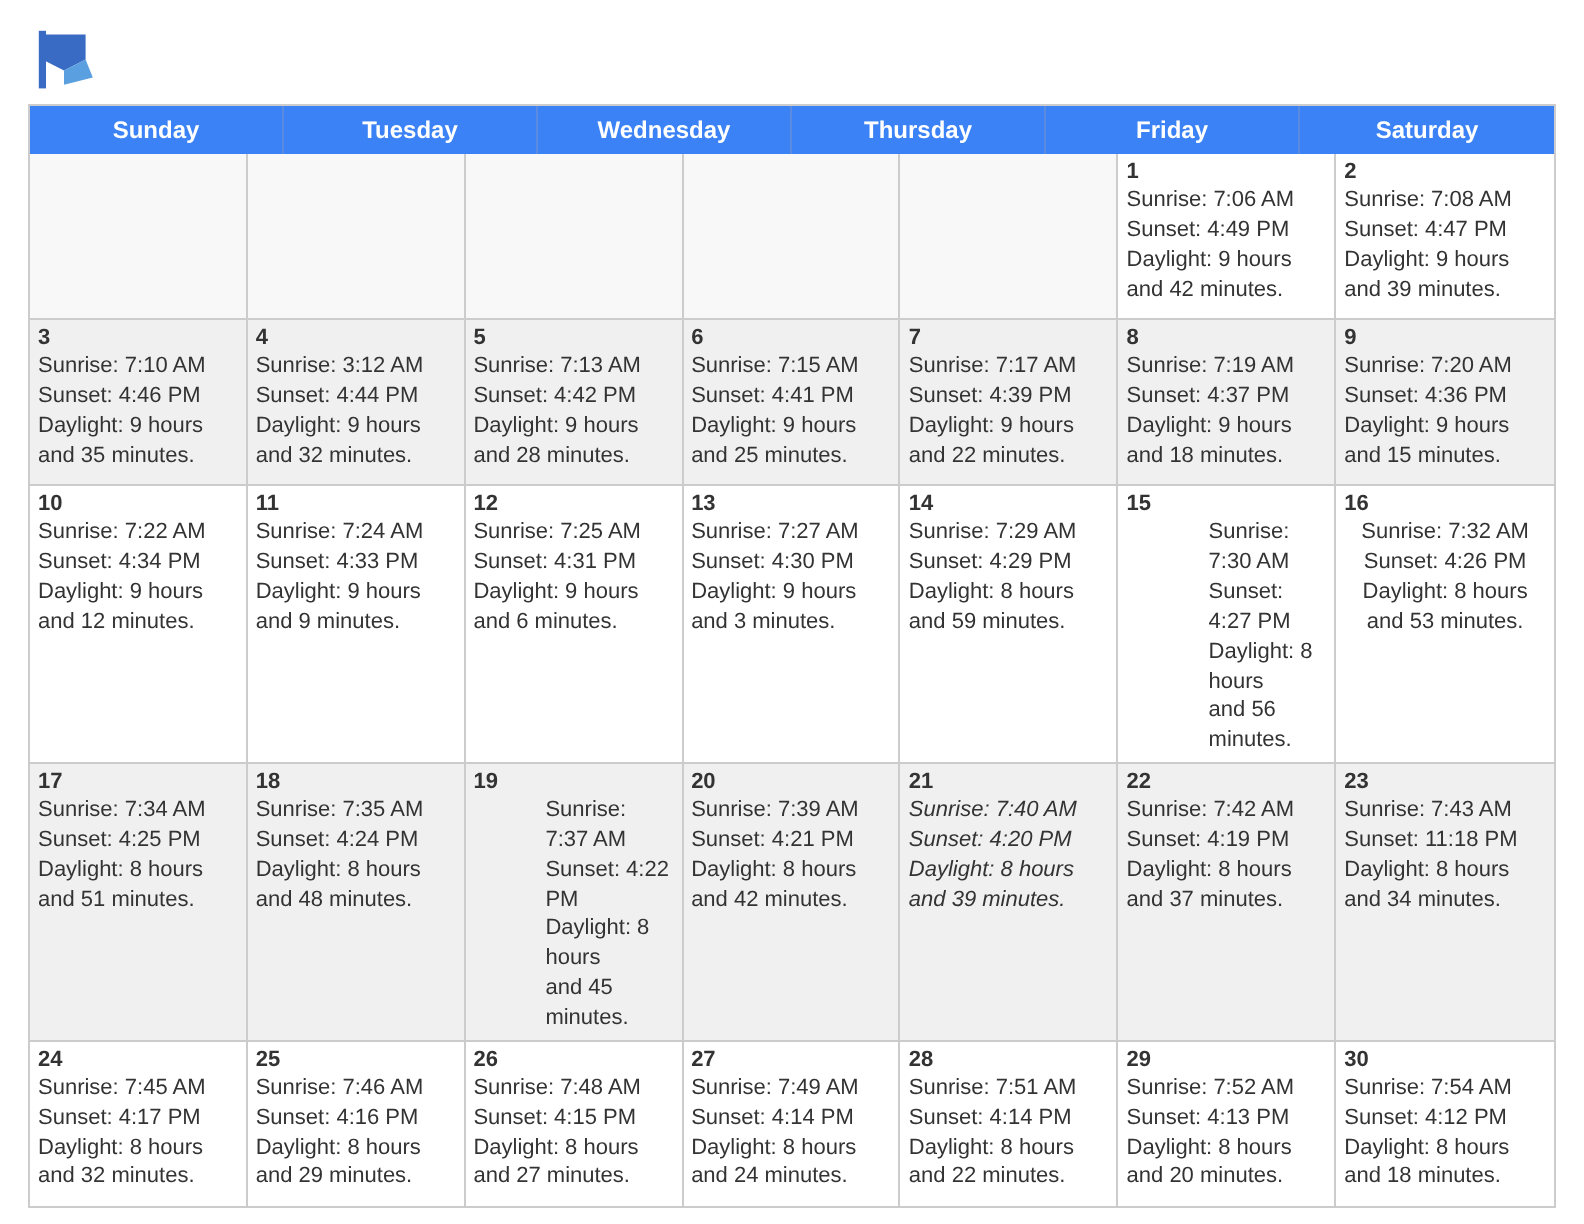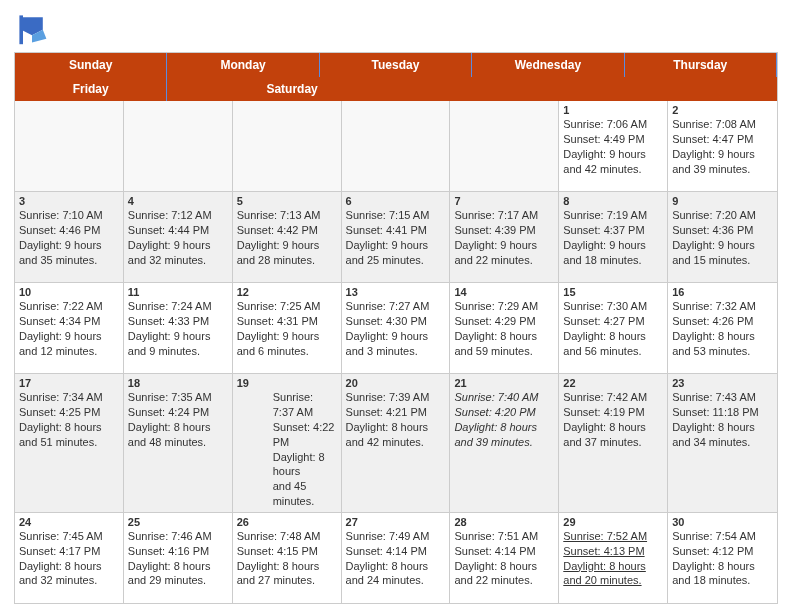--- a/index.html
+++ b/index.html
@@ -55,32 +55,32 @@
       color: #555;
     }
     .calendar {
       flex: 1;
       display: flex;
       flex-direction: column;
       border: 1px solid #ccc;
     }
     .cal-header {
       display: grid;
-      grid-template-columns: repeat(5, 1fr);
-      background: #c2410c;
+      grid-template-columns: repeat(6, 1fr);
+      background: #3b82f6;
     }
     .cal-header-cell {
       color: #fff;
       font-size: 12px;
       font-weight: bold;
       text-align: center;
       padding: 5px 2px;
       border-right: 1px solid #5a8be0;
     }
-    .cal-header-cell:last-child { border-right: none; text-align: right; }
+    .cal-header-cell:last-child { border-right: none; }
     .cal-body {
       flex: 1;
       display: flex;
       flex-direction: column;
     }
     .cal-row {
       display: grid;
       grid-template-columns: repeat(7, 1fr);
       flex: 1;
       border-bottom: 1px solid #ccc;
@@ -129,21 +129,20 @@
     </div>
     <div class="title-block">
       <div class="month-title"></div>
       <div class="location"></div>
     </div>
   </div>
 
   <div class="calendar">
     <div class="cal-header">
     <div class="cal-header-cell">Sunday</div>
-        <div class="cal-header-cell">Monday</div>
         <div class="cal-header-cell">Tuesday</div>
         <div class="cal-header-cell">Wednesday</div>
         <div class="cal-header-cell">Thursday</div>
         <div class="cal-header-cell">Friday</div>
         <div class="cal-header-cell">Saturday</div>
       </div>
     <div class="cal-body">
     <div class="cal-row">
           <div class="cal-cell empty"></div>
           <div class="cal-cell empty"></div>
@@ -168,21 +167,21 @@
         <div class="cal-row">
           <div class="cal-cell shaded">
             <span class="day-num">3</span>
             <div class="day-info" style="white-space: pre-line;">Sunrise: 7:10 AM
 Sunset: 4:46 PM
 Daylight: 9 hours
 and 35 minutes.</div>
           </div>
           <div class="cal-cell shaded">
             <span class="day-num">4</span>
-            <div class="day-info" style="white-space: pre-line;">Sunrise: 7:12 AM
+            <div class="day-info" style="white-space: pre-line;">Sunrise: 3:12 AM
 Sunset: 4:44 PM
 Daylight: 9 hours
 and 32 minutes.</div>
           </div>
           <div class="cal-cell shaded">
             <span class="day-num">5</span>
             <div class="day-info" style="white-space: pre-line;">Sunrise: 7:13 AM
 Sunset: 4:42 PM
 Daylight: 9 hours
 and 28 minutes.</div>
@@ -247,28 +246,28 @@
           </div>
           <div class="cal-cell">
             <span class="day-num">14</span>
             <div class="day-info" style="white-space: pre-line;">Sunrise: 7:29 AM
 Sunset: 4:29 PM
 Daylight: 8 hours
 and 59 minutes.</div>
           </div>
           <div class="cal-cell">
             <span class="day-num">15</span>
-            <div class="day-info" style="white-space: pre-line;">Sunrise: 7:30 AM
+            <div class="day-info" style="white-space: pre-line; margin-left: 41px;">Sunrise: 7:30 AM
 Sunset: 4:27 PM
 Daylight: 8 hours
 and 56 minutes.</div>
           </div>
           <div class="cal-cell">
             <span class="day-num">16</span>
-            <div class="day-info" style="white-space: pre-line;">Sunrise: 7:32 AM
+            <div class="day-info" style="white-space: pre-line; text-align: center;">Sunrise: 7:32 AM
 Sunset: 4:26 PM
 Daylight: 8 hours
 and 53 minutes.</div>
           </div>
         </div>
         <div class="cal-row">
           <div class="cal-cell shaded">
             <span class="day-num">17</span>
             <div class="day-info" style="white-space: pre-line;">Sunrise: 7:34 AM
 Sunset: 4:25 PM
@@ -349,21 +348,21 @@
           </div>
           <div class="cal-cell">
             <span class="day-num">28</span>
             <div class="day-info" style="white-space: pre-line;">Sunrise: 7:51 AM
 Sunset: 4:14 PM
 Daylight: 8 hours
 and 22 minutes.</div>
           </div>
           <div class="cal-cell">
             <span class="day-num">29</span>
-            <div class="day-info" style="white-space: pre-line; text-decoration: underline;">Sunrise: 7:52 AM
+            <div class="day-info" style="white-space: pre-line;">Sunrise: 7:52 AM
 Sunset: 4:13 PM
 Daylight: 8 hours
 and 20 minutes.</div>
           </div>
           <div class="cal-cell">
             <span class="day-num">30</span>
             <div class="day-info" style="white-space: pre-line;">Sunrise: 7:54 AM
 Sunset: 4:12 PM
 Daylight: 8 hours
 and 18 minutes.</div>

